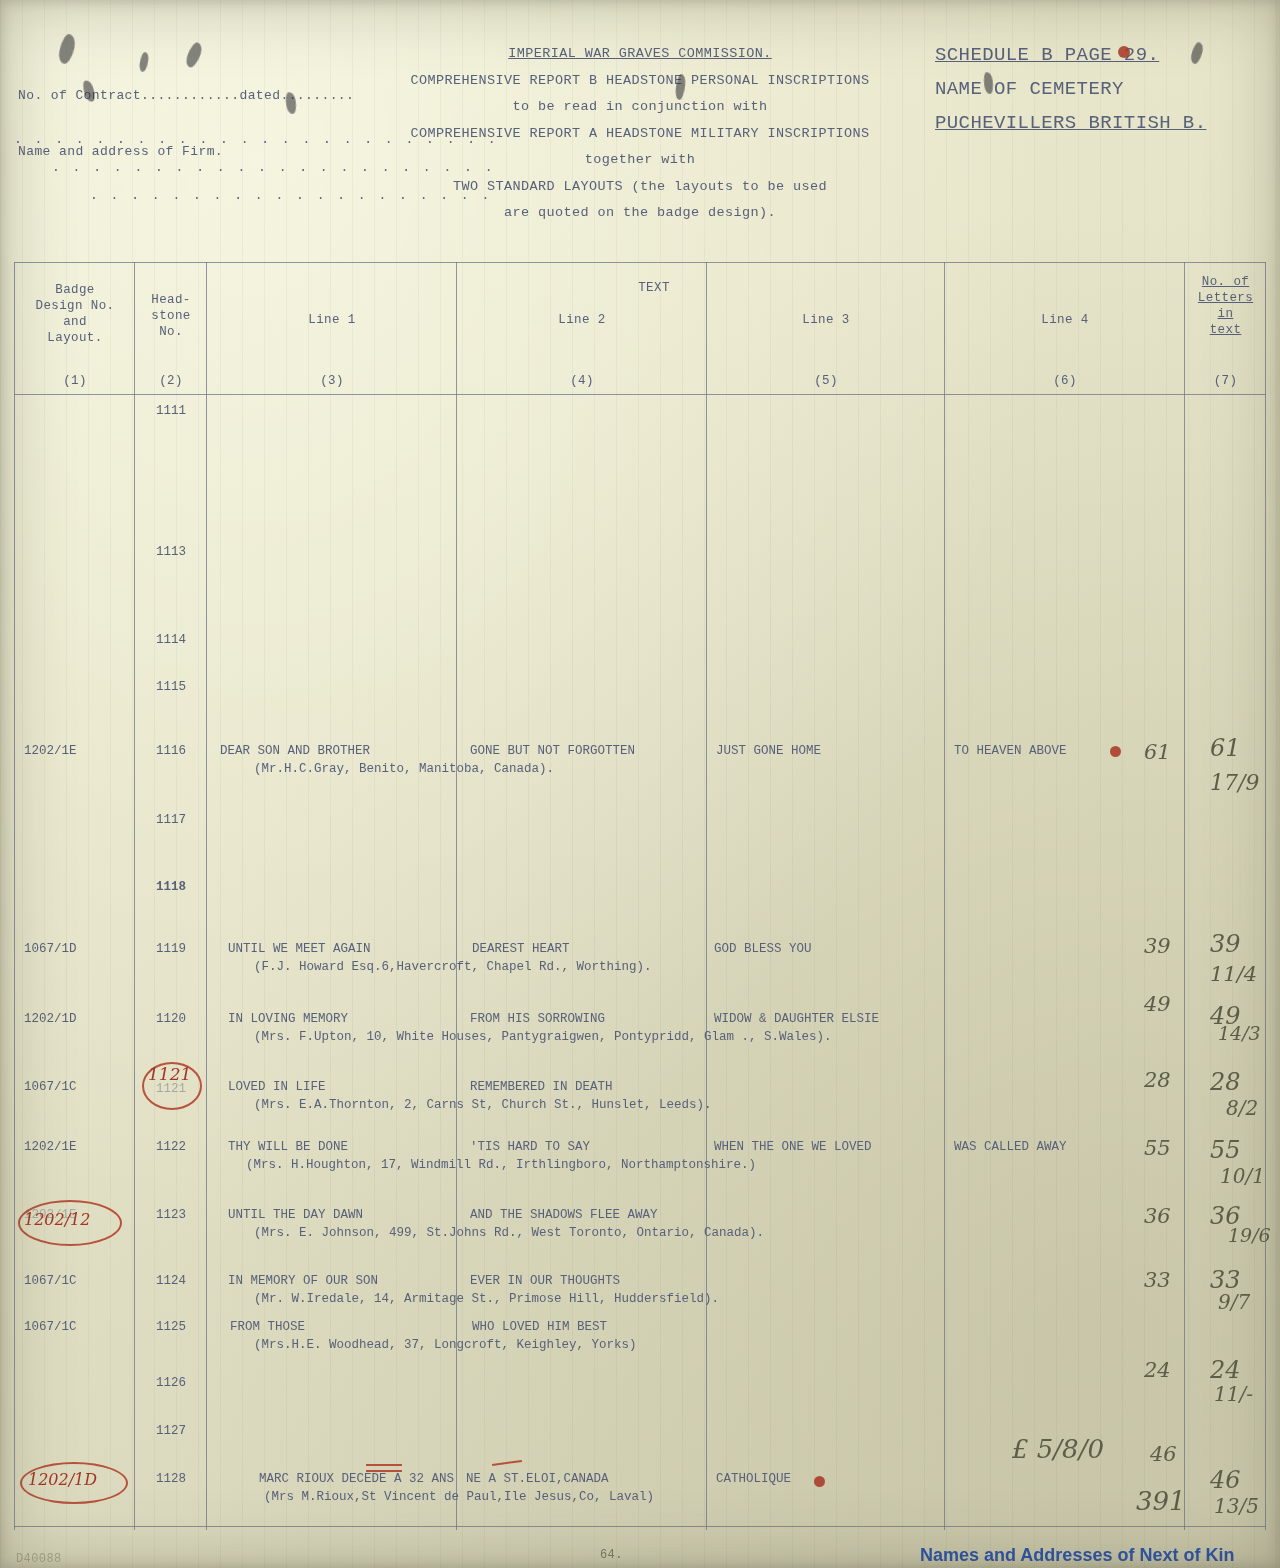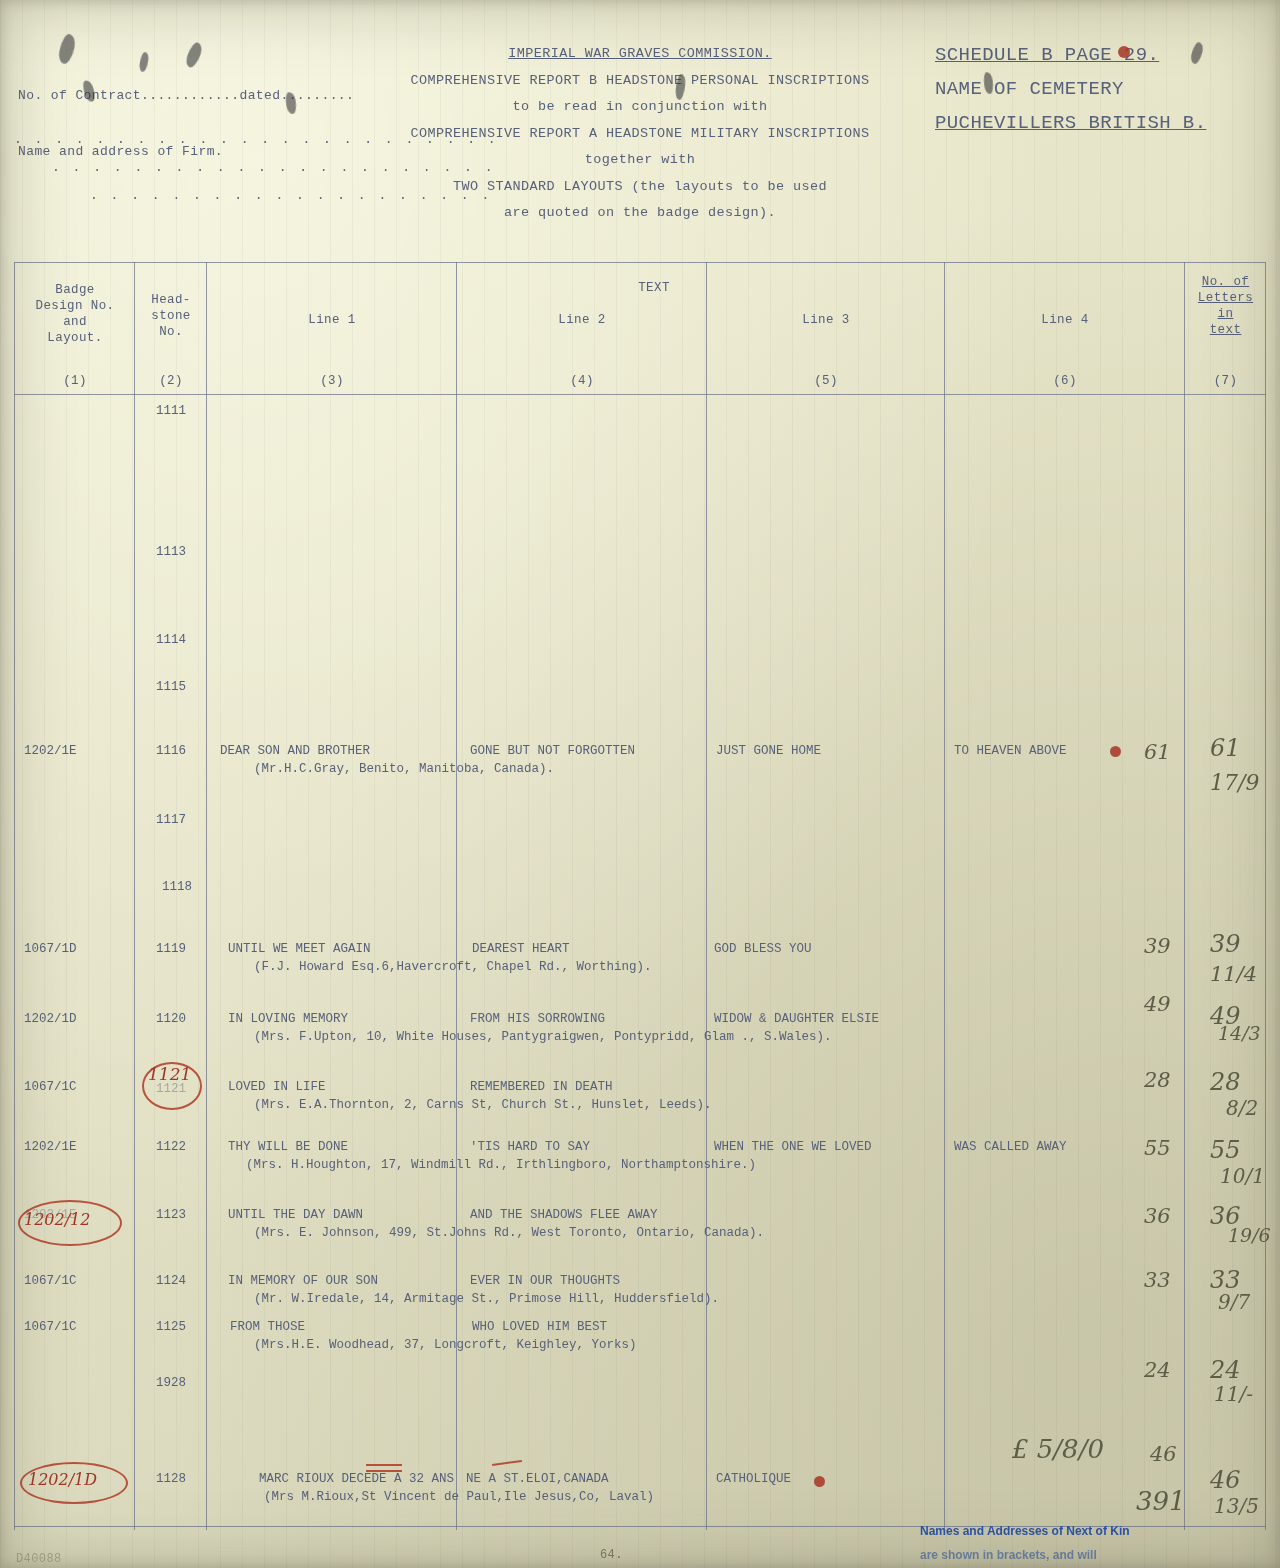--- a/index.html
+++ b/index.html
@@ -112,22 +112,23 @@
     position: absolute;
     height: 2px;
     background: #b03a26;
     opacity: .85;
   }
   .blue-foot {
     position: absolute;
     font-family: "Liberation Sans", sans-serif;
     font-weight: bold;
     color: #2a52a8;
-    font-size: 12px;
+    font-size: 18px;
     white-space: pre;
+    margin-top: 21px;
   }
   .smudge {
     position: absolute;
     background: rgba(40,40,45,0.55);
     border-radius: 45% 55% 50% 50%/60% 40% 60% 40%;
     filter: blur(0.4px);
   }
   .footer-num {
     position: absolute;
     font-size: 12px;
@@ -243,21 +244,21 @@
       <div class="cell" style="left:940px;">TO HEAVEN ABOVE</div>
       <div class="cell" style="left:1180px;opacity:0;">61</div>
       <div class="addr" style="left:240px;top:18px;">(Mr.H.C.Gray, Benito, Manitoba, Canada).</div>
     </div>
 
     <div class="row" style="top:551px;">
       <div class="cell c-hs" style="left:122px;width:70px;text-align:center;">1117</div>
     </div>
 
     <div class="row" style="top:618px;">
-      <div class="cell c-hs" style="left:128px;width:70px;text-align:center;">1118</div>
+      <div class="cell c-hs" style="left:122px;width:70px;text-align:center;font-weight:bold;">1118</div>
     </div>
 
     <div class="row" style="top:680px;">
       <div class="cell c-badge" style="left:10px;">1067/1D</div>
       <div class="cell c-hs" style="left:122px;width:70px;text-align:center;">1119</div>
       <div class="cell" style="left:214px;">UNTIL WE MEET AGAIN</div>
       <div class="cell" style="left:458px;">DEAREST HEART</div>
       <div class="cell" style="left:700px;">GOD BLESS YOU</div>
       <div class="addr" style="left:240px;top:18px;">(F.J. Howard Esq.6,Havercroft, Chapel Rd., Worthing).</div>
     </div>
@@ -307,23 +308,26 @@
 
     <div class="row" style="top:1058px;">
       <div class="cell c-badge" style="left:10px;">1067/1C</div>
       <div class="cell c-hs" style="left:122px;width:70px;text-align:center;">1125</div>
       <div class="cell" style="left:216px;">FROM THOSE</div>
       <div class="cell" style="left:458px;">WHO LOVED HIM BEST</div>
       <div class="addr" style="left:240px;top:18px;">(Mrs.H.E. Woodhead, 37, Longcroft, Keighley, Yorks)</div>
     </div>
 
     <div class="row" style="top:1114px;">
-      <div class="cell c-hs" style="left:122px;width:70px;text-align:center;">1928</div>
-    </div>
-
+      <div class="cell c-hs" style="left:122px;width:70px;text-align:center;">1126</div>
+    </div>
+
+    <div class="row" style="top:1162px;">
+      <div class="cell c-hs" style="left:122px;width:70px;text-align:center;">1127</div>
+    </div>
 
     <div class="row" style="top:1210px;">
       <div class="cell c-badge" style="left:10px;opacity:0;">1202/1D</div>
       <div class="cell c-hs" style="left:122px;width:70px;text-align:center;">1128</div>
       <div class="cell" style="left:216px;margin-left:29px;">MARC RIOUX DECEDE A 32 ANS</div>
       <div class="cell" style="left:452px;">NE A ST.ELOI,CANADA</div>
       <div class="cell" style="left:702px;">CATHOLIQUE</div>
       <div class="addr" style="left:250px;top:18px;">(Mrs M.Rioux,St Vincent de Paul,Ile Jesus,Co, Laval)</div>
     </div>
 

